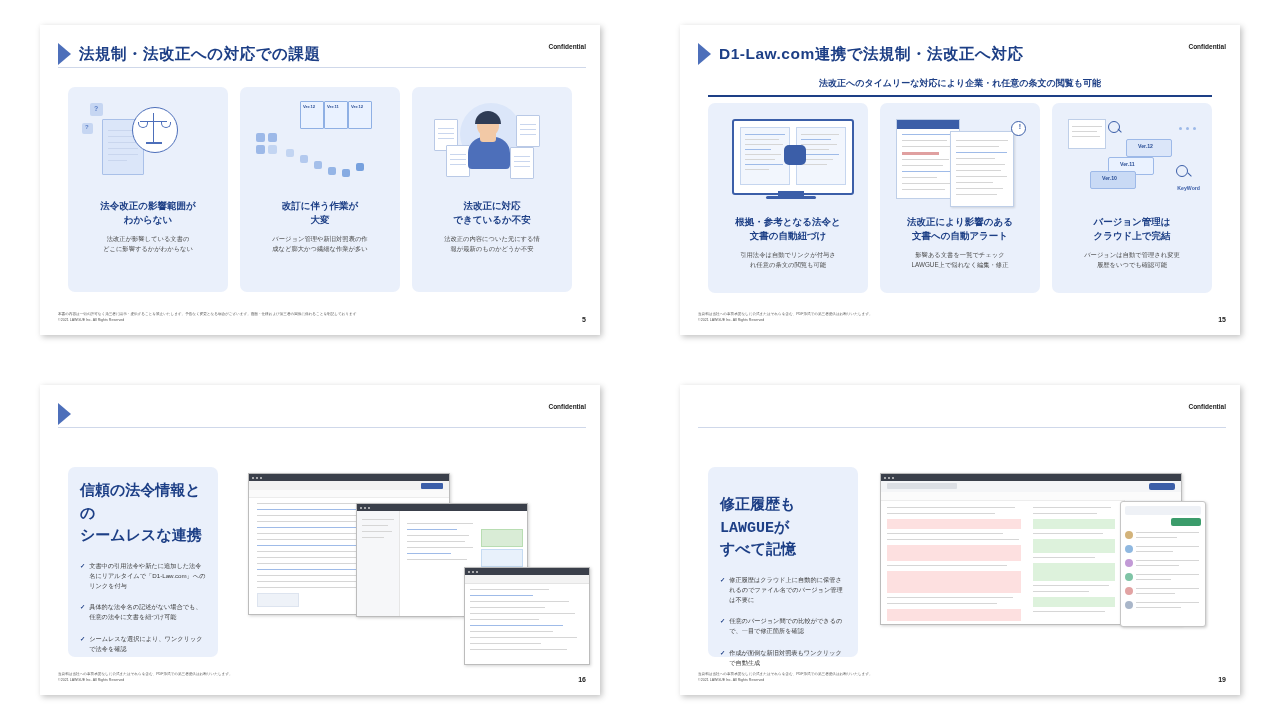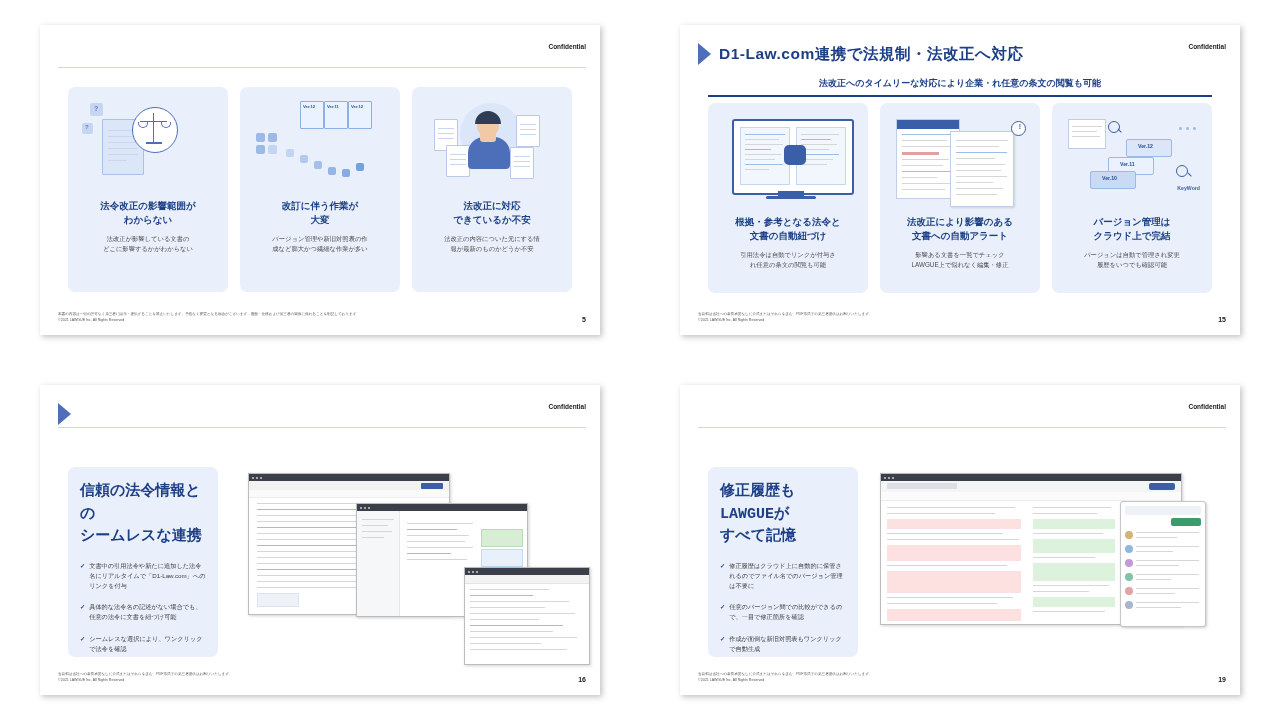--- a/index.html
+++ b/index.html
@@ -244,20 +244,24 @@
   .row-item { position: absolute; left: 4px; right: 4px; height: 11px; }
   .av { position: absolute; left: 0; top: 1px; width: 8px; height: 8px; border-radius: 50%; }
 </style>
 </head>
 <body>
 
 <div class="deck">
 
   <div class="slide-wrap">
     <div class="slide">
+      <div class="title-row">
+        <div class="tri"></div>
+        <div class="slide-title">法規制・法改正への対応での課題</div>
+      </div>
       <div class="confidential">Confidential</div>
       <div class="title-rule"></div>
 
       <div class="cards3">
 
         <div class="card">
           <div class="card-art">
             <div class="bluebox" style="left:14px;top:6px;width:13px;height:13px;background:#c6d6f2;"></div>
             <div style="position:absolute;left:18px;top:8px;font-size:7px;color:#5b7fc7;font-weight:bold;">?</div>
             <div class="bluebox" style="left:6px;top:26px;width:11px;height:11px;background:#c6d6f2;"></div>
@@ -582,21 +586,21 @@
       <div class="pageno">16</div>
     </div>
   </div>
 
   <div class="slide-wrap">
     <div class="slide">
       <div class="confidential">Confidential</div>
       <div class="title-rule"></div>
 
       <div class="lpanel">
-        <h3 style="white-space:pre-line;">修正履歴もLAWGUEが
+        <h3 style="white-space:pre-line;margin-top:14px;">修正履歴もLAWGUEが
 すべて記憶</h3>
         <div class="bullet">
           <span class="ck">✓</span>
           <span>修正履歴はクラウド上に自動的に保管されるのでファイル名でのバージョン管理は不要に</span>
         </div>
         <div class="bullet">
           <span class="ck">✓</span>
           <span>任意のバージョン間での比較ができるので、一目で修正箇所を確認</span>
         </div>
         <div class="bullet">

